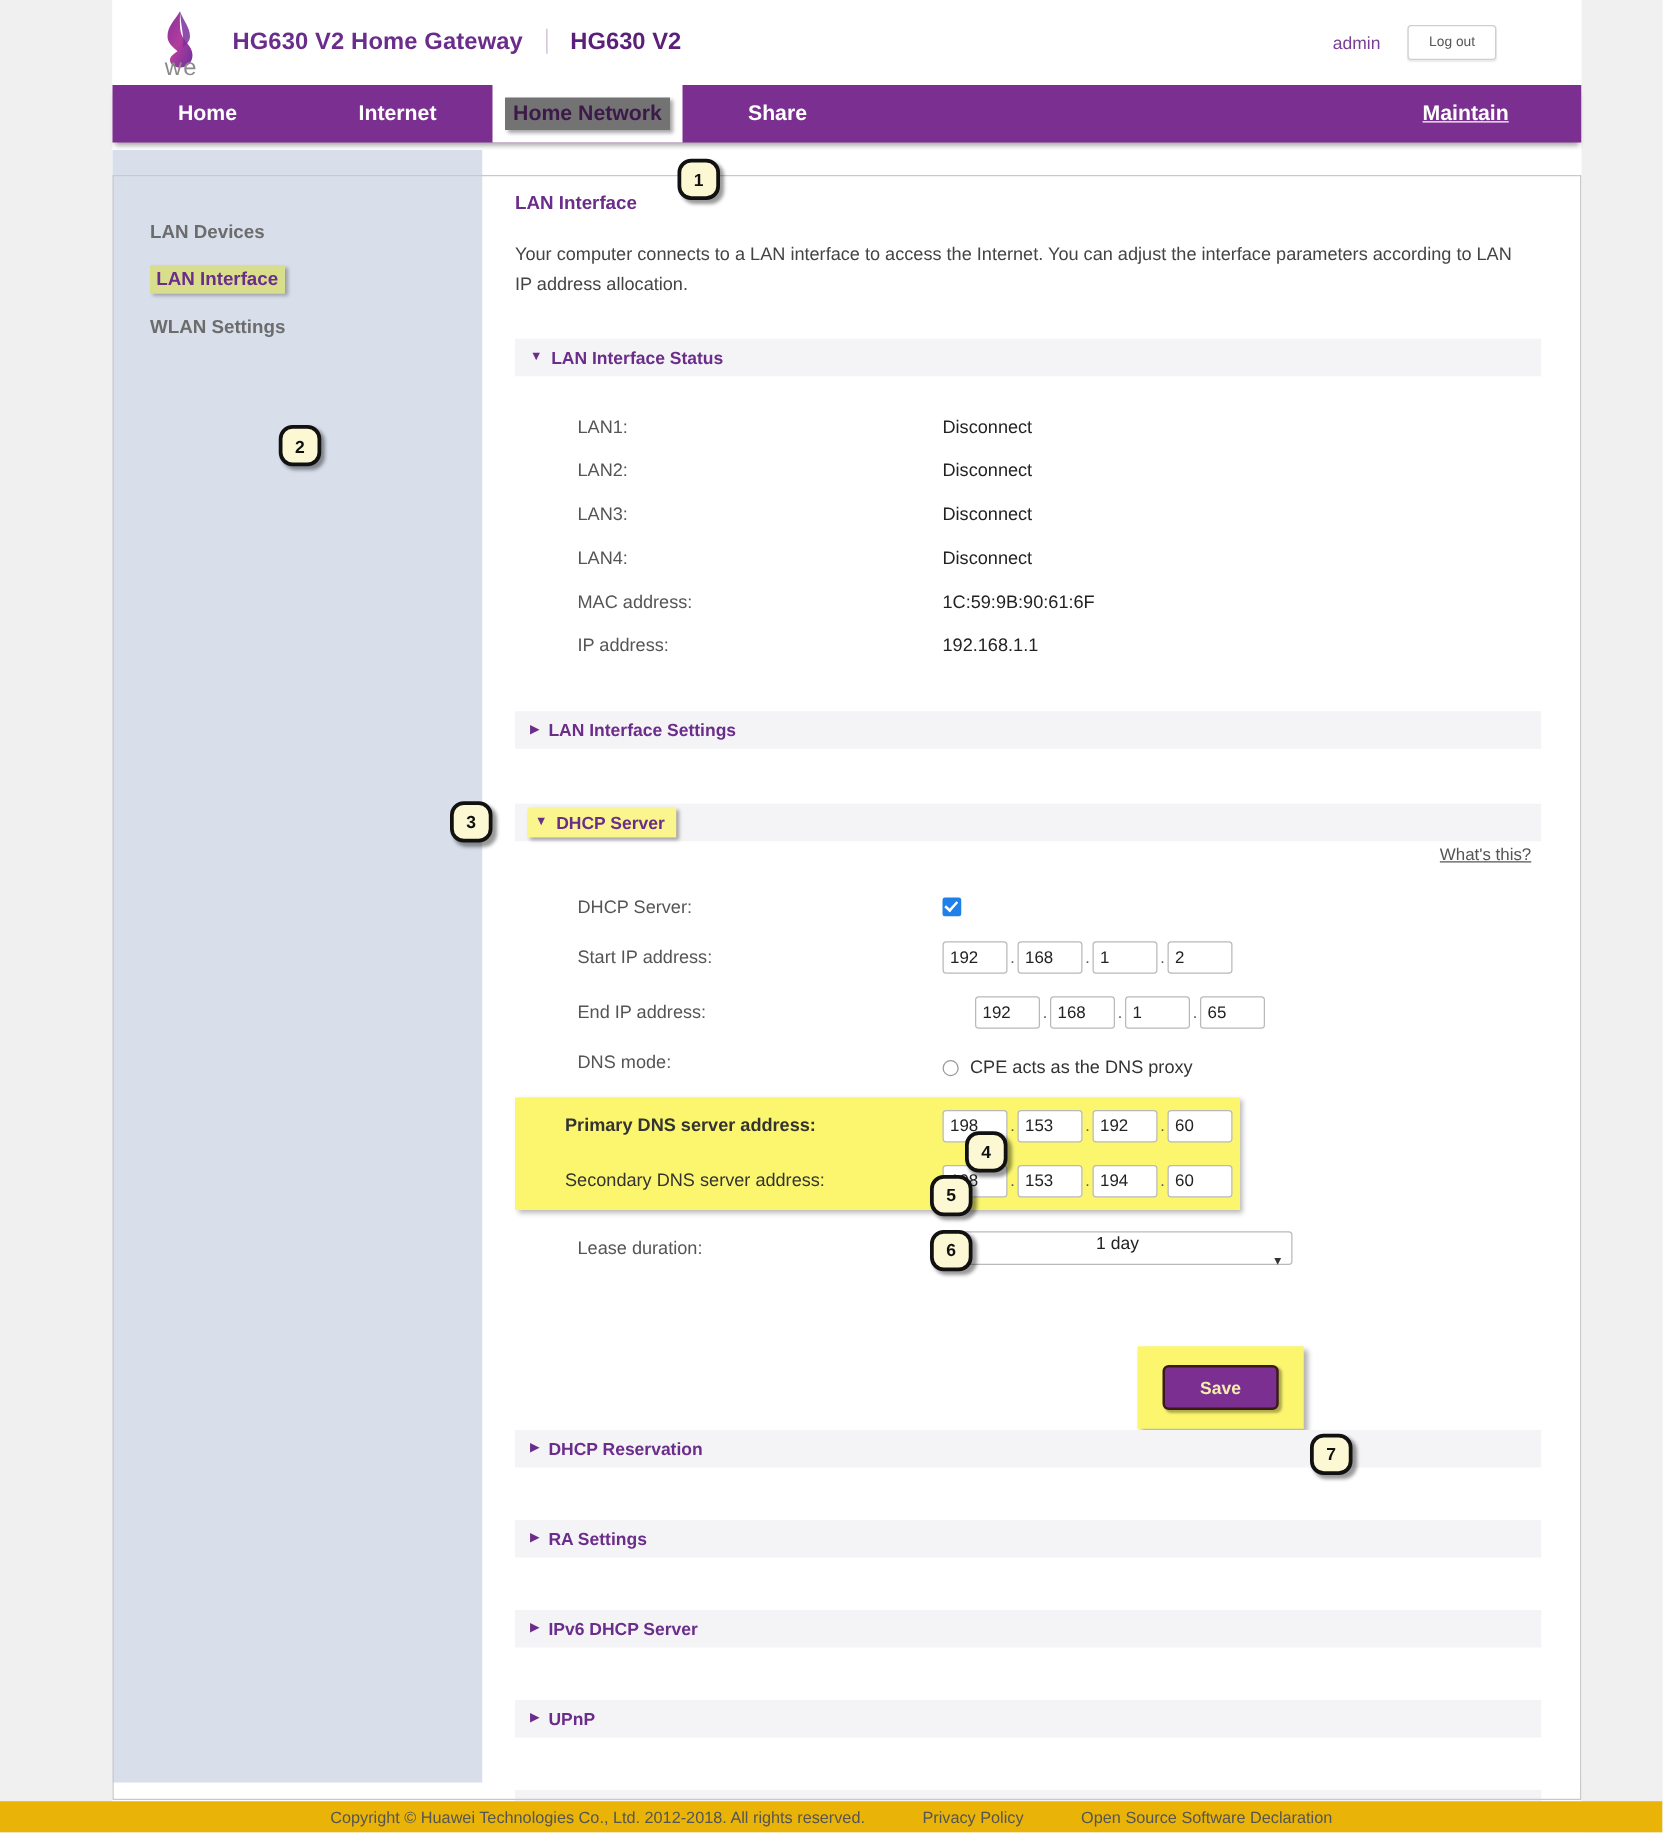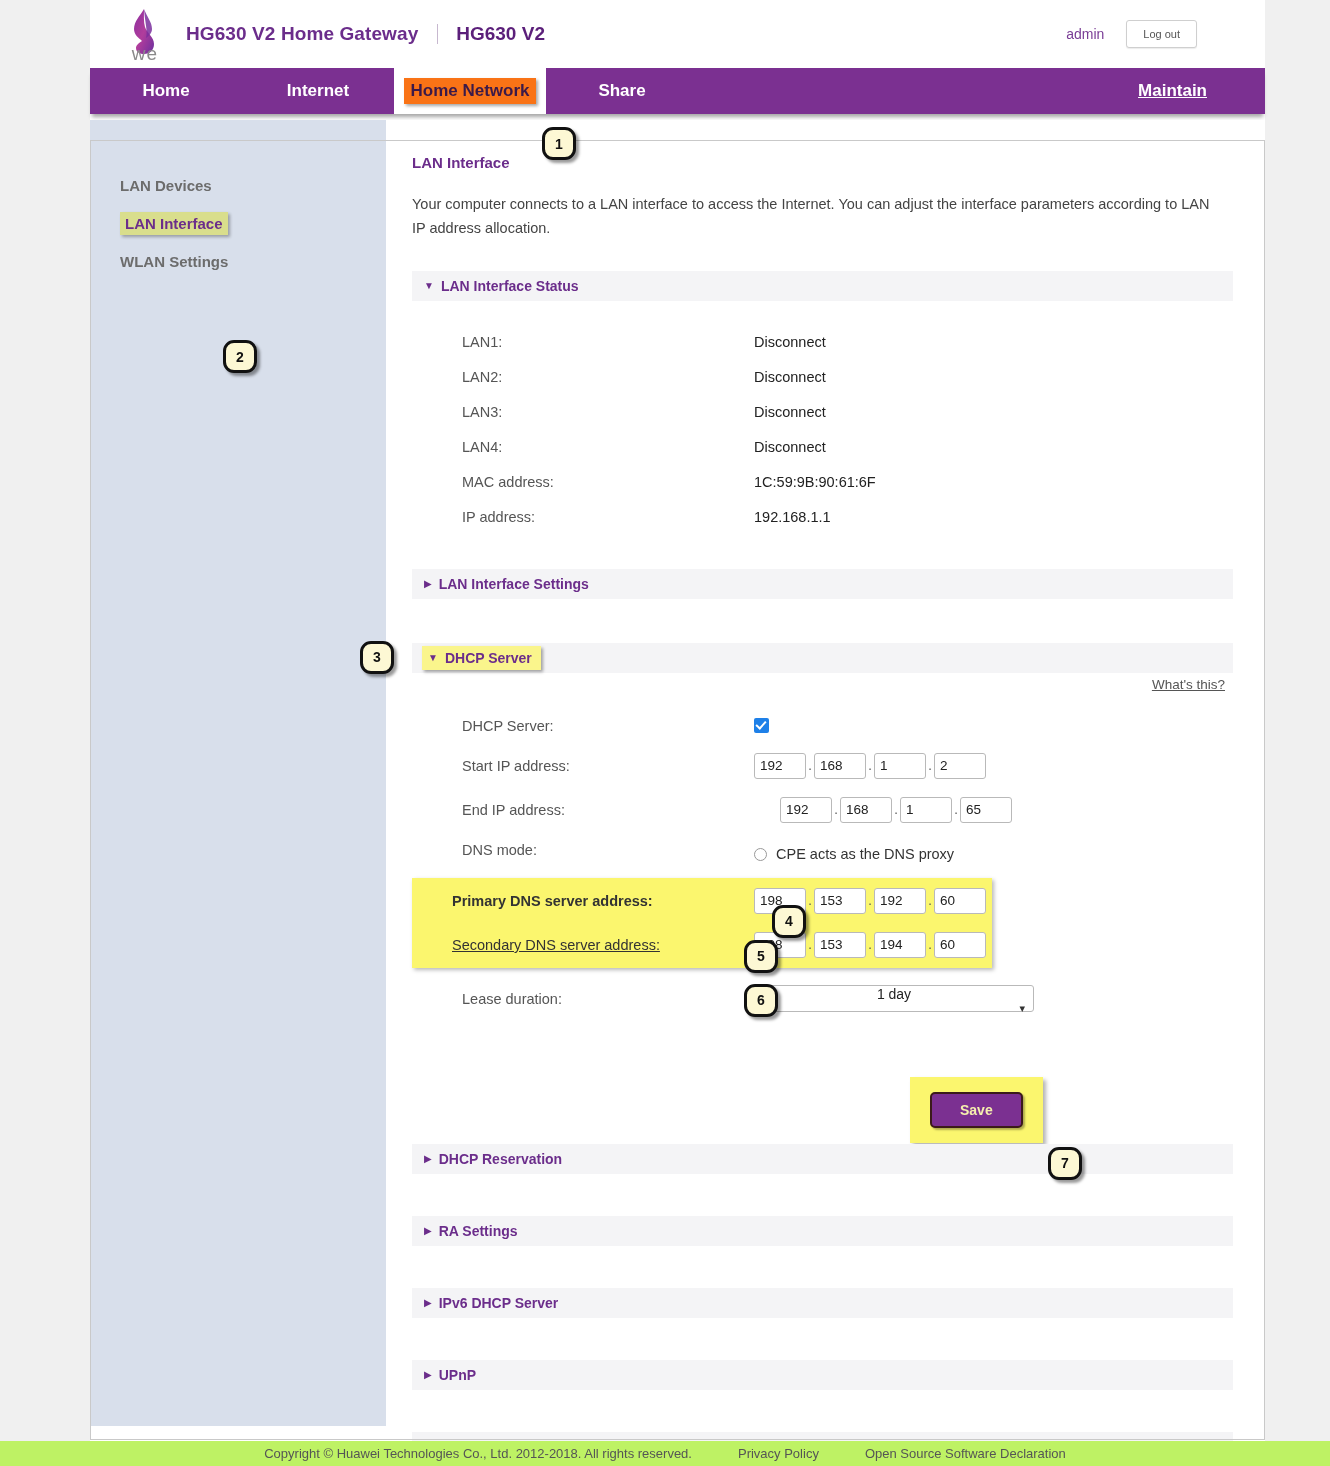--- a/index.html
+++ b/index.html
@@ -61,21 +61,21 @@
     display:flex; align-items:center;
     padding:0 0; cursor:pointer; position:relative;
   }
   .nav-home   { width:152px; justify-content:center; }
   .nav-internet{ width:152px; justify-content:center; }
   .nav-homenet{ width:152px; justify-content:center; }
   .nav-share  { width:152px; justify-content:center; }
   .nav-maintain{ margin-left:auto; padding-right:58px; display:flex; align-items:center;text-decoration:underline; }
   .nav-active-cell { background:#ffffff; }
   .nav-hl {
-    background:#f97316; color:#3b1a49; padding:3px 6px;
+    background:#737373; color:#3b1a49; padding:3px 6px;
     box-shadow:2px 2px 3px rgba(0,0,0,.35);
     font-weight:bold; font-size:17px;
   }
 
   
   .body-area {
     position:relative;
     display:flex;
     padding:0;
     height:1306px;
@@ -215,21 +215,21 @@
     display:flex; align-items:center; justify-content:center;
     font-size:14px; font-weight:bold; color:#111;
     box-shadow:3px 3px 3px rgba(0,0,0,.4);
     z-index:40;
     font-family:"Liberation Sans", sans-serif;
   }
 
   
   .footer {
     position:absolute; left:0; top:1441px; width:1330px; height:25px;
-    background:#bef264;
+    background:#eab308;
     display:flex; align-items:center; justify-content:center;
     font-size:13px; color:#555;
   }
   .footer .fsep { display:inline-block; width:46px; }
   .footer span { white-space:nowrap; }
   .footer .flink { cursor:pointer; }
 
   .side-shadow {
     position:absolute; left:0; top:0; width:90px; height:1466px;
     background:#f0f0f0;
@@ -420,21 +420,21 @@
               <span class="ipbox">198</span>
               <span class="ipdot">.</span>
               <span class="ipbox">153</span>
               <span class="ipdot">.</span>
               <span class="ipbox">192</span>
               <span class="ipdot">.</span>
               <span class="ipbox">60</span>
             </span>
           </div>
           <div class="frow" style="margin-top:10px;">
-            <span class="flbl" style="padding-left:40px;text-decoration:underline;">Secondary DNS server address:</span>
+            <span class="flbl" style="padding-left:40px;">Secondary DNS server address:</span>
             <span class="fctl ipgrp">
               <span class="ipbox">198</span>
               <span class="ipdot">.</span>
               <span class="ipbox">153</span>
               <span class="ipdot">.</span>
               <span class="ipbox">194</span>
               <span class="ipdot">.</span>
               <span class="ipbox">60</span>
             </span>
           </div>

